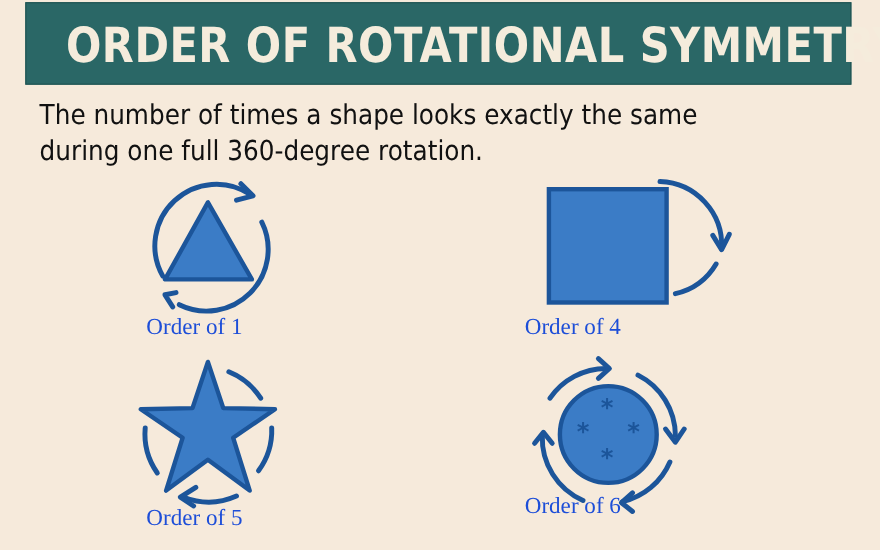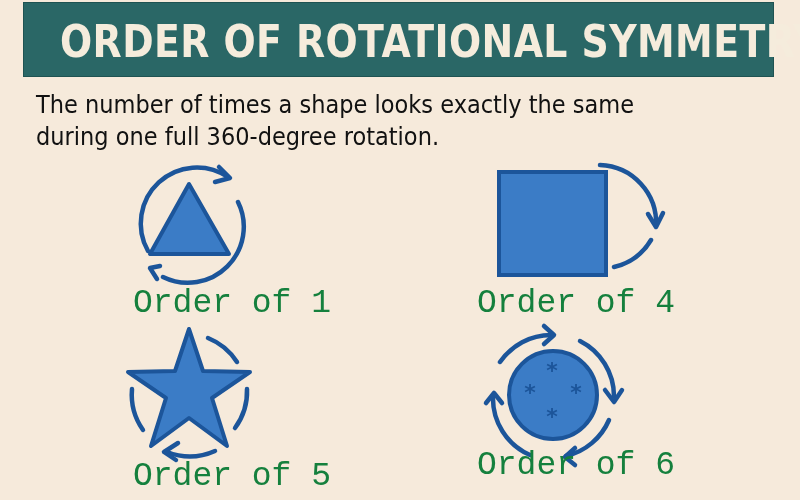--- a/index.html
+++ b/index.html
@@ -31,23 +31,23 @@
       font-family: "DejaVu Sans", sans-serif;
       font-size: 25px; line-height: 32px;
       color: #111;
       transform: scaleX(0.9);
       transform-origin: left top;
     }
     .subtitle span { display: block; white-space: nowrap; }
     .figure { position: absolute; }
     .label {
       position: absolute;
-      font-family: Liberation Mono, monospace;
-      font-size: 33px;
-      color: #15803d;
+      font-family: Liberation Serif, serif;
+      font-size: 21px;
+      color: #1d4ed8;
       white-space: nowrap;
     }
     svg { position: absolute; left: 0; top: 0; overflow: visible; }
   </style>
 </head>
 <body>
 
 <div class="banner">
   <div class="banner-title">ORDER OF ROTATIONAL SYMMETRY</div>
 </div>

